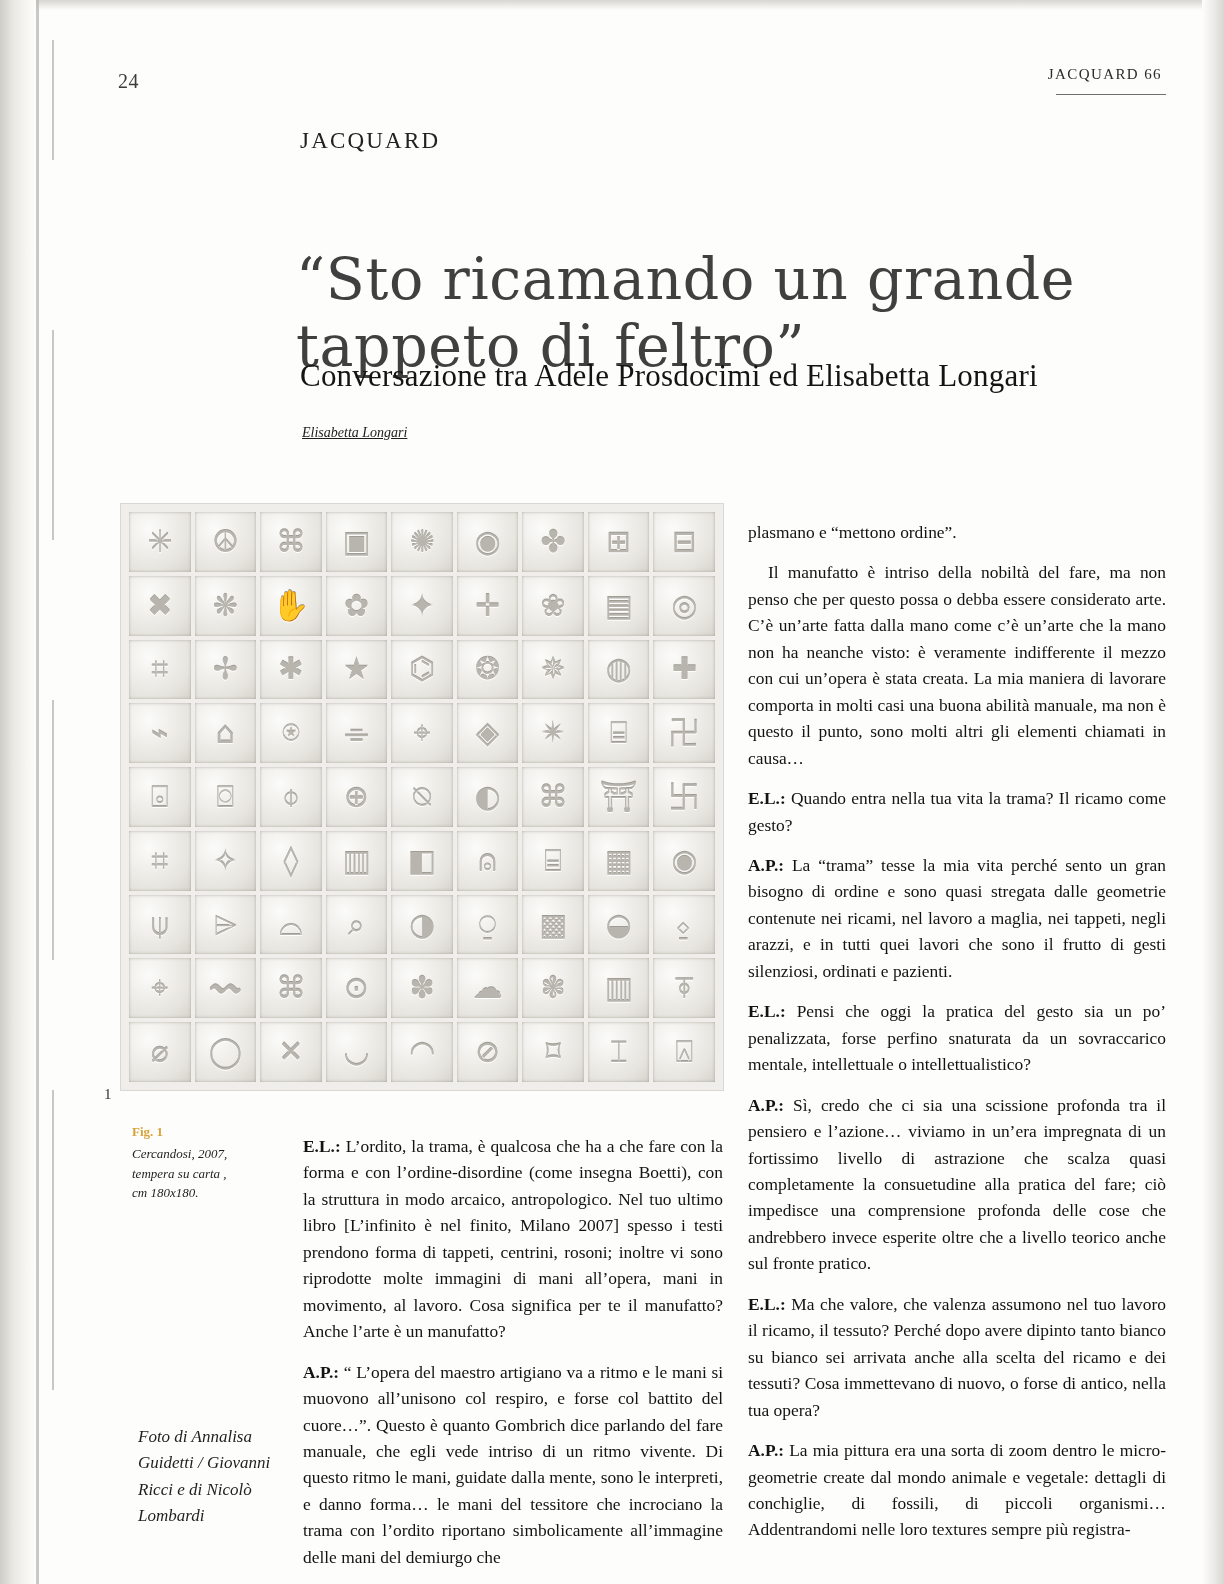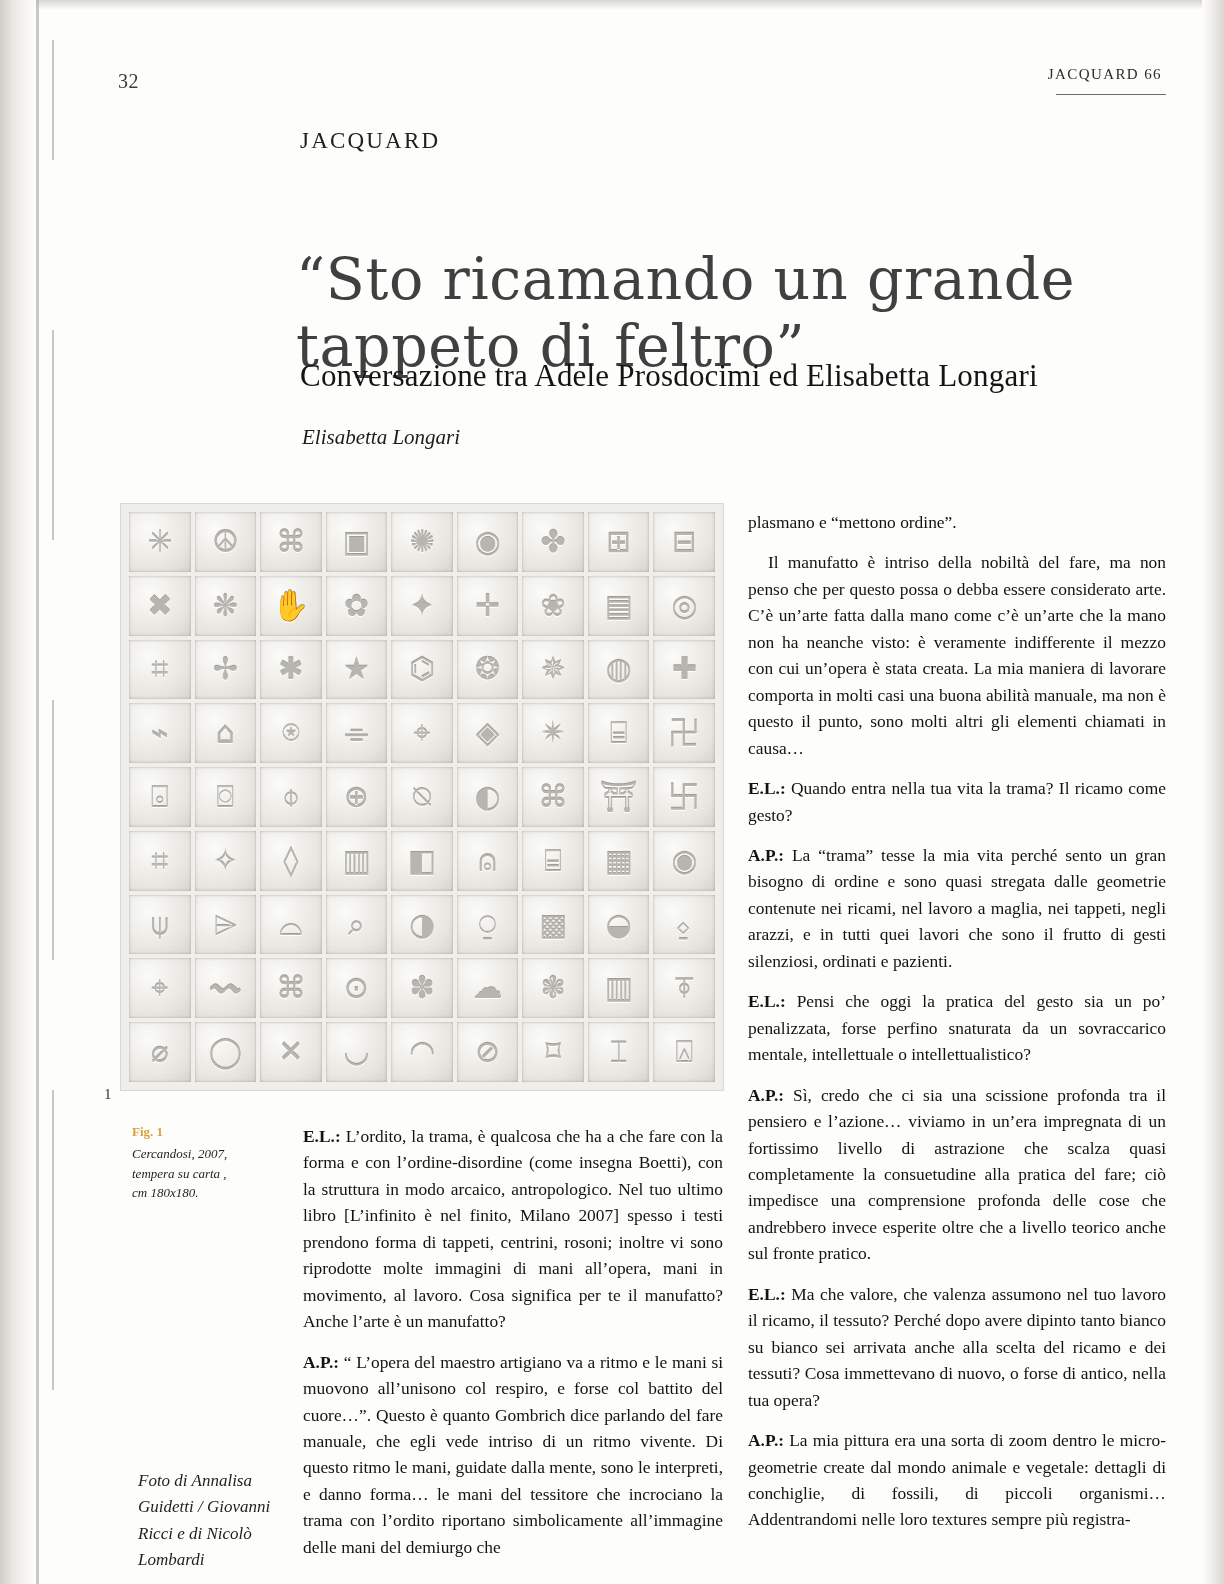--- a/index.html
+++ b/index.html
@@ -110,23 +110,24 @@
     width: 860px;
     font-size: 31px;
     letter-spacing: .2px;
     color: #141414;
     font-family: "Liberation Serif", serif;
   }
   .byline {
     position: absolute;
     left: 302px;
     top: 425px;
-    font-size: 21px;
+    font-size: 14px;
     font-style: italic;
     color: #1c1c1c;
+    text-decoration: underline;
   }
 
   
   .figure {
     position: absolute;
     left: 120px;
     top: 503px;
     width: 604px;
     height: 588px;
     background: #efeeea;
@@ -181,37 +182,37 @@
     color: #d7a23a;
     font-weight: bold;
     font-style: normal;
     margin-bottom: 2px;
   }
   .cap-body { font-style: italic; }
   .cap-block { margin-bottom: 26px; }
   .credits {
     position: absolute;
     left: 138px;
-    top: 1468px;
+    top: 1424px;
     width: 160px;
     font-size: 17px;
     line-height: 1.55;
     font-style: italic;
     color: #1f1f1f;
   }
 
   
   .col {
     position: absolute;
     font-size: 17.4px;
     line-height: 1.52;
     text-align: justify;
     color: #131313;
   }
-  .col p { margin: 1px 0 14px 0; }
+  .col p { margin: 11px 0 14px 0; }
   .col p.indent { text-indent: 20px; }
   .col .sp { font-weight: bold; }
 
   .col-mid {
     left: 303px;
     top: 1122px;
     width: 420px;
   }
   .col-right {
     left: 748px;
@@ -226,21 +227,21 @@
 
   <div class="scan-top-shadow"></div>
   <div class="scan-edge-left"></div>
   <div class="scan-edge-left2"></div>
   <div class="scan-edge-right"></div>
   <div class="scan-dash" style="top:40px;height:120px;"></div>
   <div class="scan-dash" style="top:330px;height:210px;"></div>
   <div class="scan-dash" style="top:700px;height:260px;"></div>
   <div class="scan-dash" style="top:1090px;height:300px;"></div>
 
-  <div class="folio">32</div>
+  <div class="folio">24</div>
   <div class="running-head">Jacquard 66</div>
   <div class="head-rule"></div>
 
   <div class="section-label">JACQUARD</div>
   <h1 class="title">“Sto ricamando un grande tappeto di feltro”</h1>
   <div class="subtitle">Conversazione tra Adele Prosdocimi ed Elisabetta Longari</div>
   <div class="byline">Elisabetta Longari</div>
 
   <div class="figure">
     <div class="grid" id="tile-grid">

